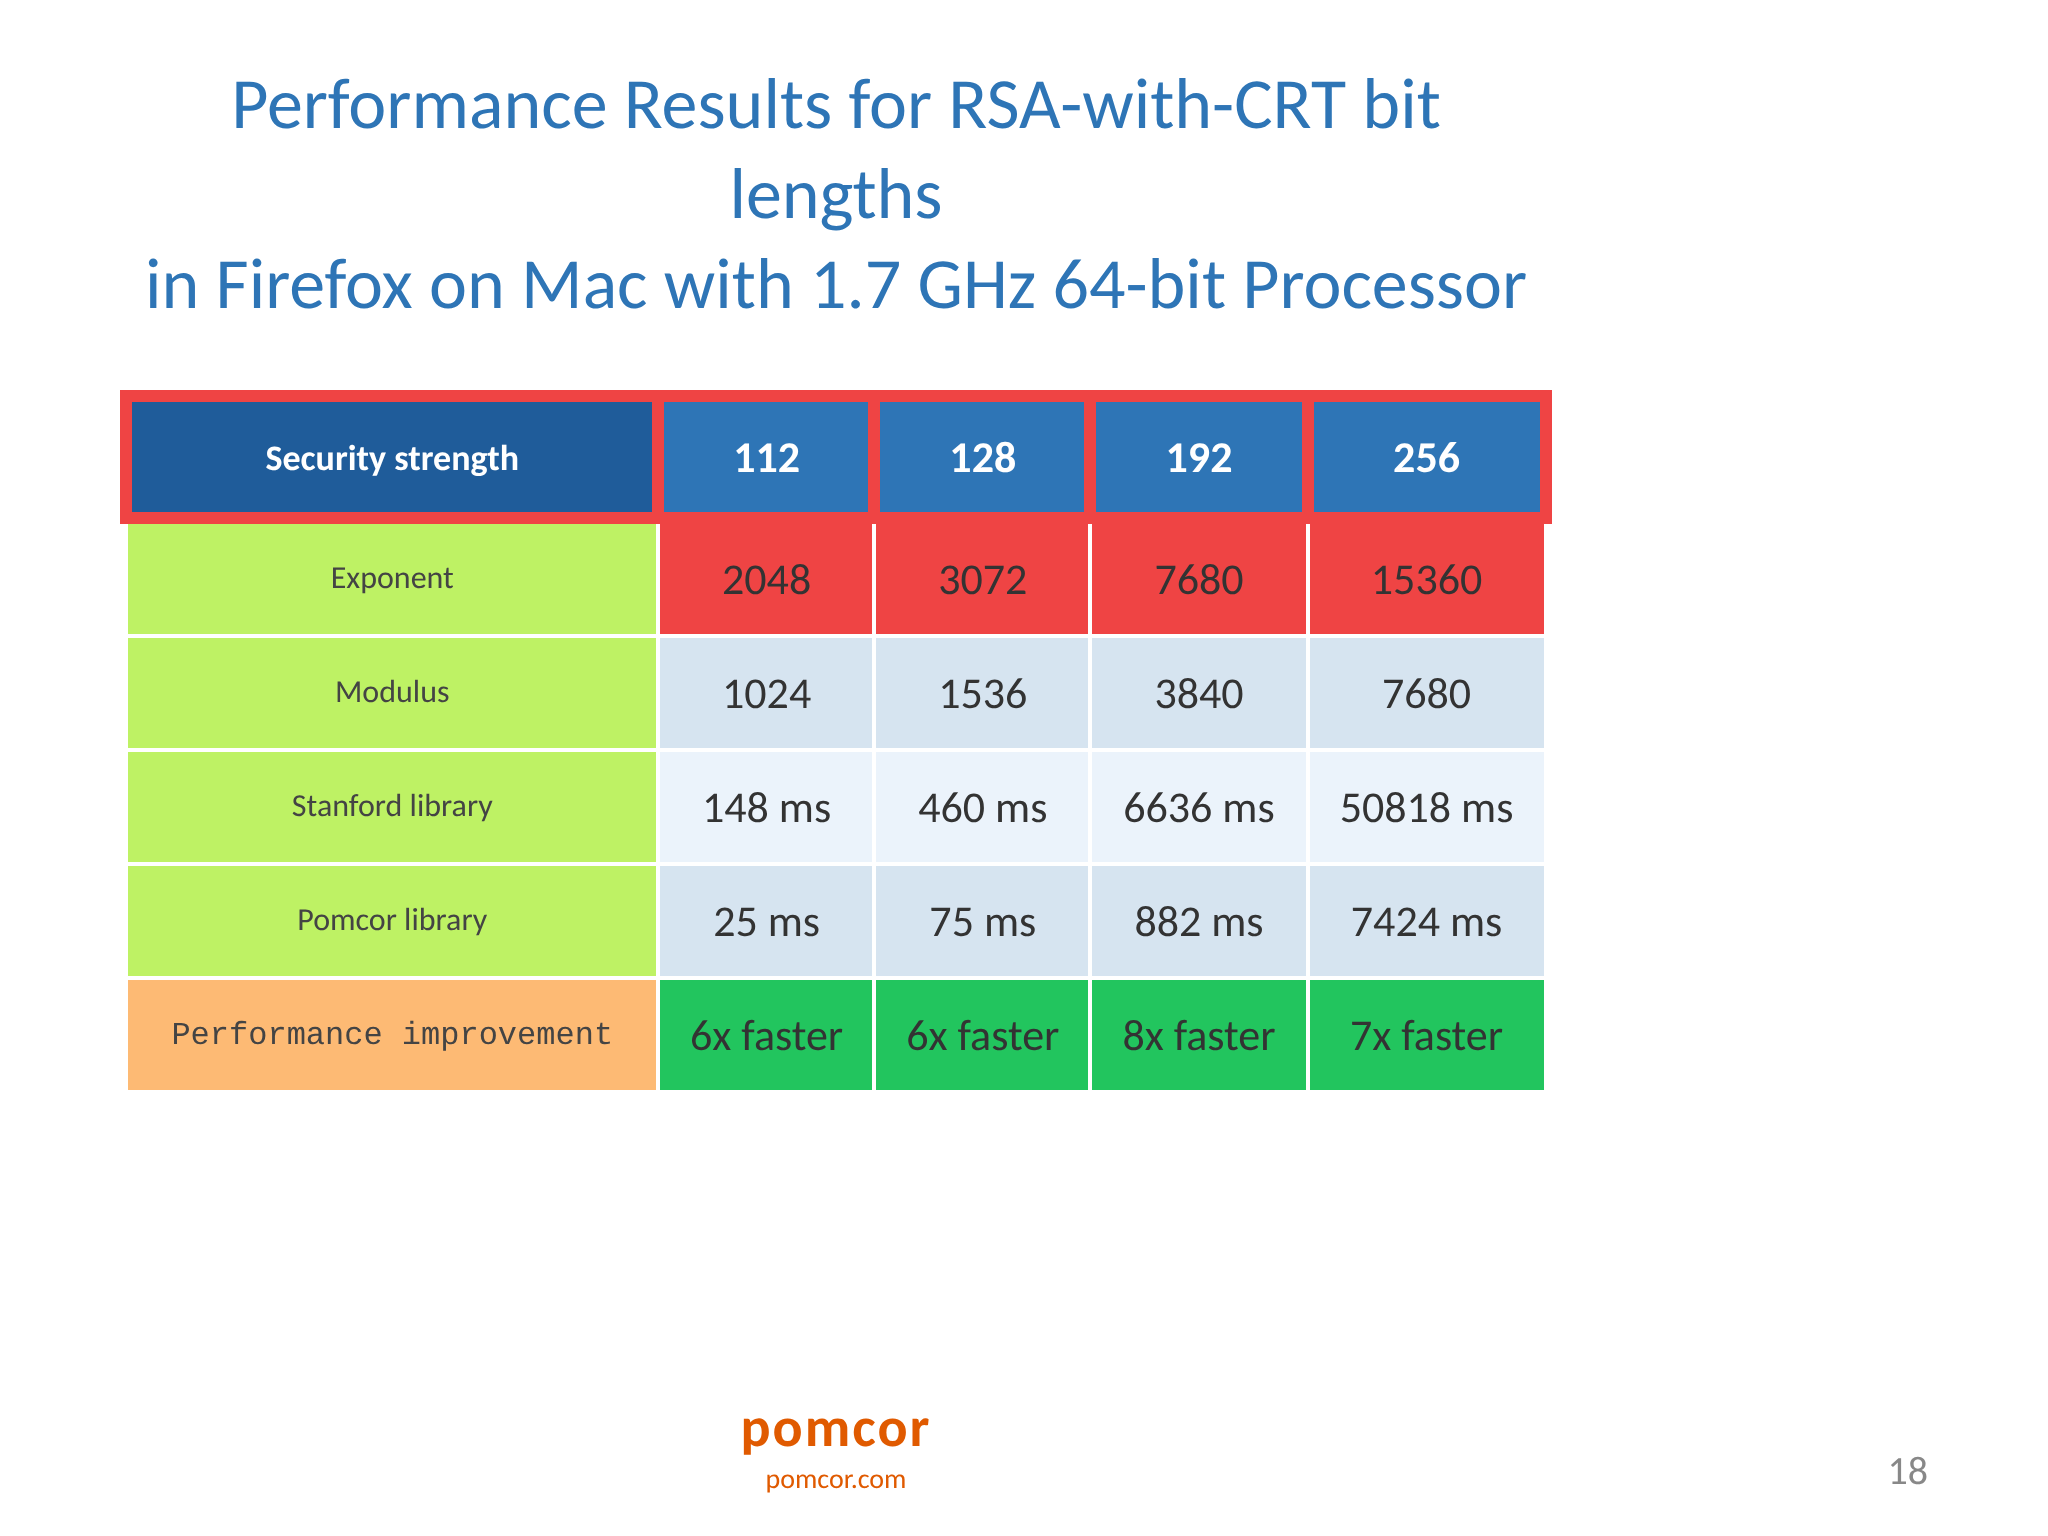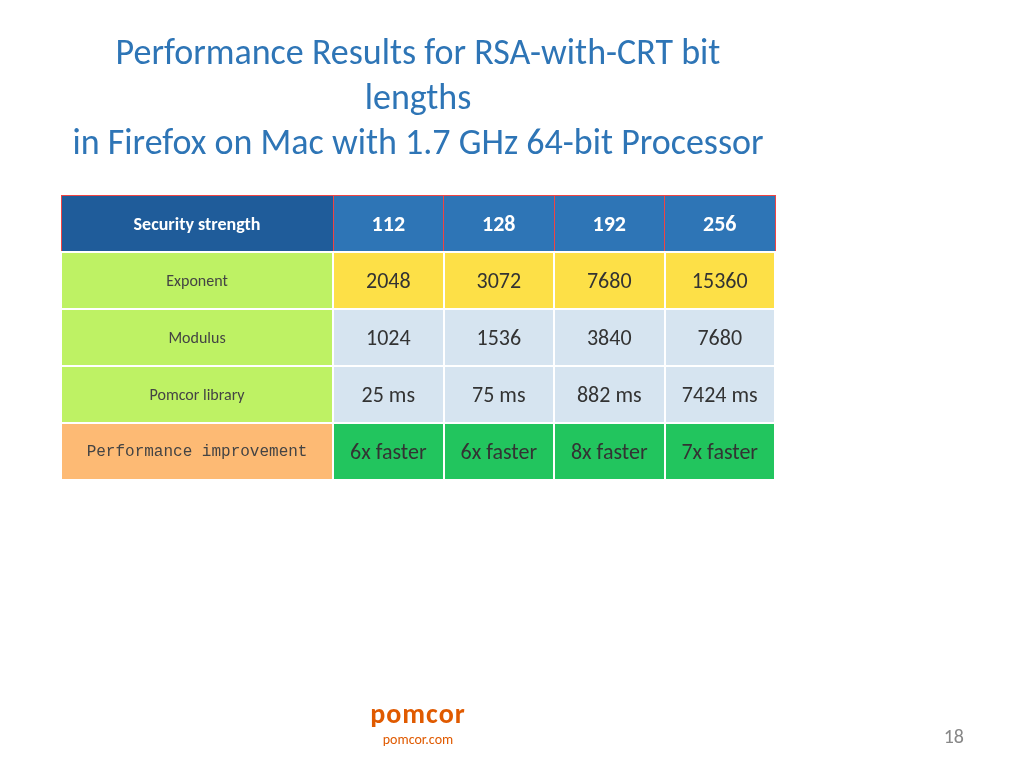--- a/index.html
+++ b/index.html
@@ -43,21 +43,21 @@
     }
 
     
     .header-row td {
       background-color: #2E75B6;
       color: #ffffff;
       font-weight: bold;
       font-size: 22px;
       text-align: center;
       padding: 14px 10px;
-      border: 1px solid #ef4444;
+      border: 6px solid #ef4444;
     }
 
     .header-row td:first-child {
       font-size: 18px;
       background-color: #1F5C9A;
     }
 
     
     .data-row td {
       border: 2px solid #ffffff;
@@ -67,21 +67,21 @@
       color: #333333;
     }
 
     .data-row td:first-child {
       font-size: 16px;
       color: #444444;
       background-color: #bef264;
     }
 
     
-    .row-1 td:not(:first-child) { background-color: #fde047; }
+    .row-1 td:not(:first-child) { background-color: #ef4444; }
     .row-2 td:not(:first-child) { background-color: #D6E4F0; }
     .row-3 td:not(:first-child) { background-color: #EBF3FB; }
     .row-4 td:not(:first-child) { background-color: #D6E4F0; }
     .row-5 td:not(:first-child) { background-color: #22c55e; }
 
     
     .row-5 td:first-child { background-color: #fdba74; font-family: Liberation Mono, monospace; }
 
     .footer {
       position: absolute;
@@ -147,20 +147,27 @@
           <td>7680</td>
           <td>15360</td>
         </tr>
         <tr class="data-row row-2">
           <td>Modulus</td>
           <td>1024</td>
           <td>1536</td>
           <td>3840</td>
           <td>7680</td>
         </tr>
+        <tr class="data-row row-3">
+          <td>Stanford library</td>
+          <td>148 ms</td>
+          <td>460 ms</td>
+          <td>6636 ms</td>
+          <td>50818 ms</td>
+        </tr>
         <tr class="data-row row-4">
           <td>Pomcor library</td>
           <td>25 ms</td>
           <td>75 ms</td>
           <td>882 ms</td>
           <td>7424 ms</td>
         </tr>
         <tr class="data-row row-5">
           <td>Performance improvement</td>
           <td>6x faster</td>

